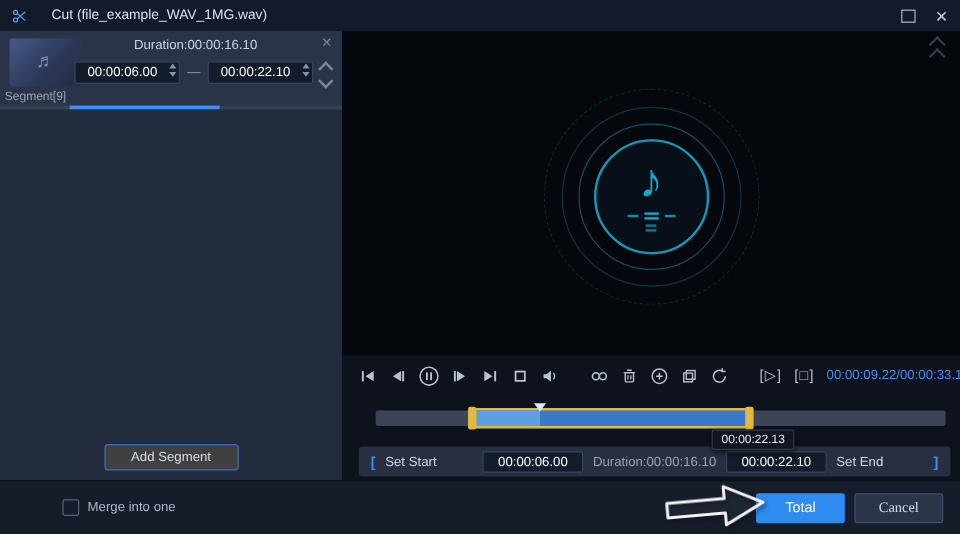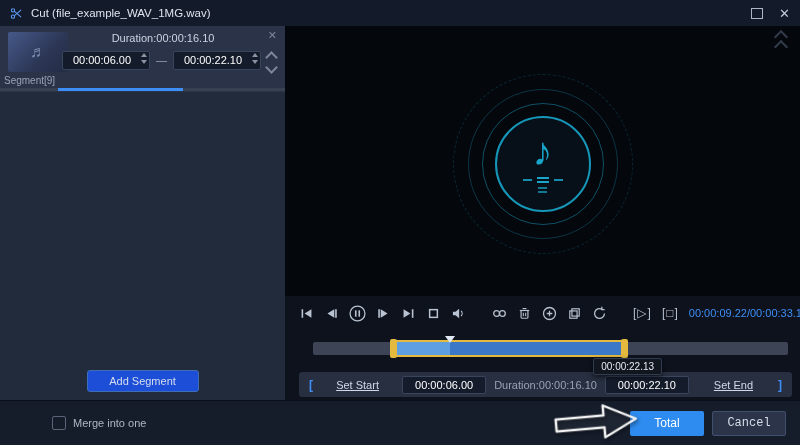--- a/index.html
+++ b/index.html
@@ -1,21 +1,21 @@
 <!DOCTYPE html>
 <html><head>
 <meta charset="utf-8">
 <style>
   html,body{margin:0;padding:0;background:#2b2b2b;}
   .window{position:relative;width:800px;height:445px;background:#1e2636;overflow:hidden;
           font-family:"Liberation Sans",sans-serif;color:#cfd6e4;}
 
   
   .titlebar{position:absolute;top:0;left:0;right:0;height:26px;background:#131a29;
-            display:flex;align-items:center;padding:0 10px;gap:8px;box-sizing:border-box;}
+            display:flex;align-items:center;padding:0 10px;gap:20px;box-sizing:border-box;}
   .scissors{color:#5b9cf5;display:flex;}
   .scissors svg{width:13px;height:13px;}
   .title{flex:1;font-size:11.5px;color:#dde3ee;white-space:nowrap;}
   .win-btns{display:flex;align-items:center;gap:16px;}
   .max-box{width:10px;height:9px;border:1px solid #aeb6c4;display:inline-block;}
   .close-x{color:#c2c9d6;font-size:13px;line-height:1;cursor:default;}
 
   
   .left-panel{position:absolute;top:26px;left:0;width:285px;bottom:45px;background:#222b3c;}
   .seg-head{position:relative;height:66px;background:#2a3348;}
@@ -35,21 +35,21 @@
   .spin .down{border-top:4px solid #8a93a5;}
   .dash{color:#9aa3b5;font-size:11px;}
   .seg-close{position:absolute;right:8px;top:3px;color:#7e8798;font-size:11px;}
   .chev{position:absolute;right:9px;width:7px;height:7px;border-left:2px solid #7e8798;border-top:2px solid #7e8798;}
   .chev-up{top:27px;transform:rotate(45deg);}
   .chev-down{top:37px;transform:rotate(225deg);}
   .seg-label{position:absolute;left:4px;top:49px;font-size:10px;color:#9aa3b5;}
   .seg-track{position:absolute;left:0;right:0;top:62px;height:3px;background:#39404f;}
   .seg-track-fill{position:absolute;left:58px;width:125px;top:0;bottom:0;background:#3e8ef7;}
   .panel-btns{position:absolute;bottom:8px;left:0;right:0;display:flex;justify-content:center;gap:20px;}
-  .pbtn{width:112px;height:22px;background:#1d4ed8;border:1px solid #3f6eb5;border-radius:3px;
+  .pbtn{width:112px;height:22px;background:#404040;border:1px solid #3f6eb5;border-radius:3px;
         color:#d5ddec;font-size:11px;font-family:"Liberation Sans",sans-serif;}
   .pbtn.narrow{width:98px;}
 
   
   .right-panel{position:absolute;top:26px;left:285px;right:0;bottom:45px;background:#0d121c;}
   .viewer{position:absolute;top:0;left:0;right:0;height:270px;background:#04070c;overflow:hidden;}
   .viewer-collapse{position:absolute;right:14px;top:8px;}
   .viewer-collapse i{display:block;width:8px;height:8px;border-left:2px solid #323c4c;
                      border-top:2px solid #323c4c;transform:rotate(45deg);margin:-2px 0 2px 0;}
   .rings{position:absolute;left:50%;top:138px;transform:translate(-50%,-50%);width:180px;height:180px;}
@@ -90,37 +90,37 @@
             border-top:7px solid #dfe8f5;}
   .tooltip{position:absolute;left:59%;top:20px;background:#11161f;border:1px solid #303b52;
            color:#e6ebf4;font-size:10px;padding:2px 7px;border-radius:2px;z-index:6;
            box-shadow:0 2px 5px rgba(0,0,0,.6);white-space:nowrap;}
 
   
   .trim-row{position:absolute;top:346px;left:14px;right:8px;height:25px;background:#272f40;
             border-radius:3px;display:flex;align-items:center;padding:0 10px;gap:8px;
             box-sizing:border-box;font-size:11px;}
   .bracket{color:#3e8ef7;font-size:12px;font-weight:bold;}
-  .trim-btn{color:#d0d8e8;flex:1;text-align:center;text-decoration:underline;}
+  .trim-btn{color:#d0d8e8;flex:1;}
   .trim-input{width:84px;height:18px;padding:0 2px;}
   .trim-dur{color:#98a2b6;flex:1.4;text-align:center;white-space:nowrap;}
 
   
   .footer{position:absolute;bottom:0;left:0;right:0;height:45px;background:#151d2b;
           border-top:1px solid #0a0f1a;display:flex;align-items:center;padding:0 10px;
           box-sizing:border-box;font-size:11px;}
   .summary{color:#c6cdd9;white-space:nowrap;}
   .checkbox{width:12px;height:12px;border:1px solid #5a6478;border-radius:2px;margin-left:42px;
             display:inline-block;background:transparent;}
   .merge-label{color:#aeb6c6;margin-left:7px;}
   .fspacer{flex:1;}
   .save-btn{width:74px;height:25px;background:#2e8cf0;border:none;border-radius:2px;color:#fff;
             font-size:12px;font-family:"Liberation Sans",sans-serif;margin-right:8px;}
   .cancel-btn{width:74px;height:25px;background:#2b3448;border:1px solid #425070;border-radius:2px;
-              color:#d6dde9;font-size:12px;font-family:Liberation Mono, monospace;margin-right:4px;}
+              color:#d6dde9;font-size:12px;font-family:Liberation Serif, serif;margin-right:4px;}
   .arrow-anno{position:absolute;left:552px;top:401px;width:90px;height:42px;z-index:10;
               transform:rotate(-5deg);filter:drop-shadow(1px 2px 2px rgba(0,0,0,.55));}
 </style>
 </head>
 <body>
 
 <div class="window">
 
   <div class="titlebar">
     <span class="scissors">

